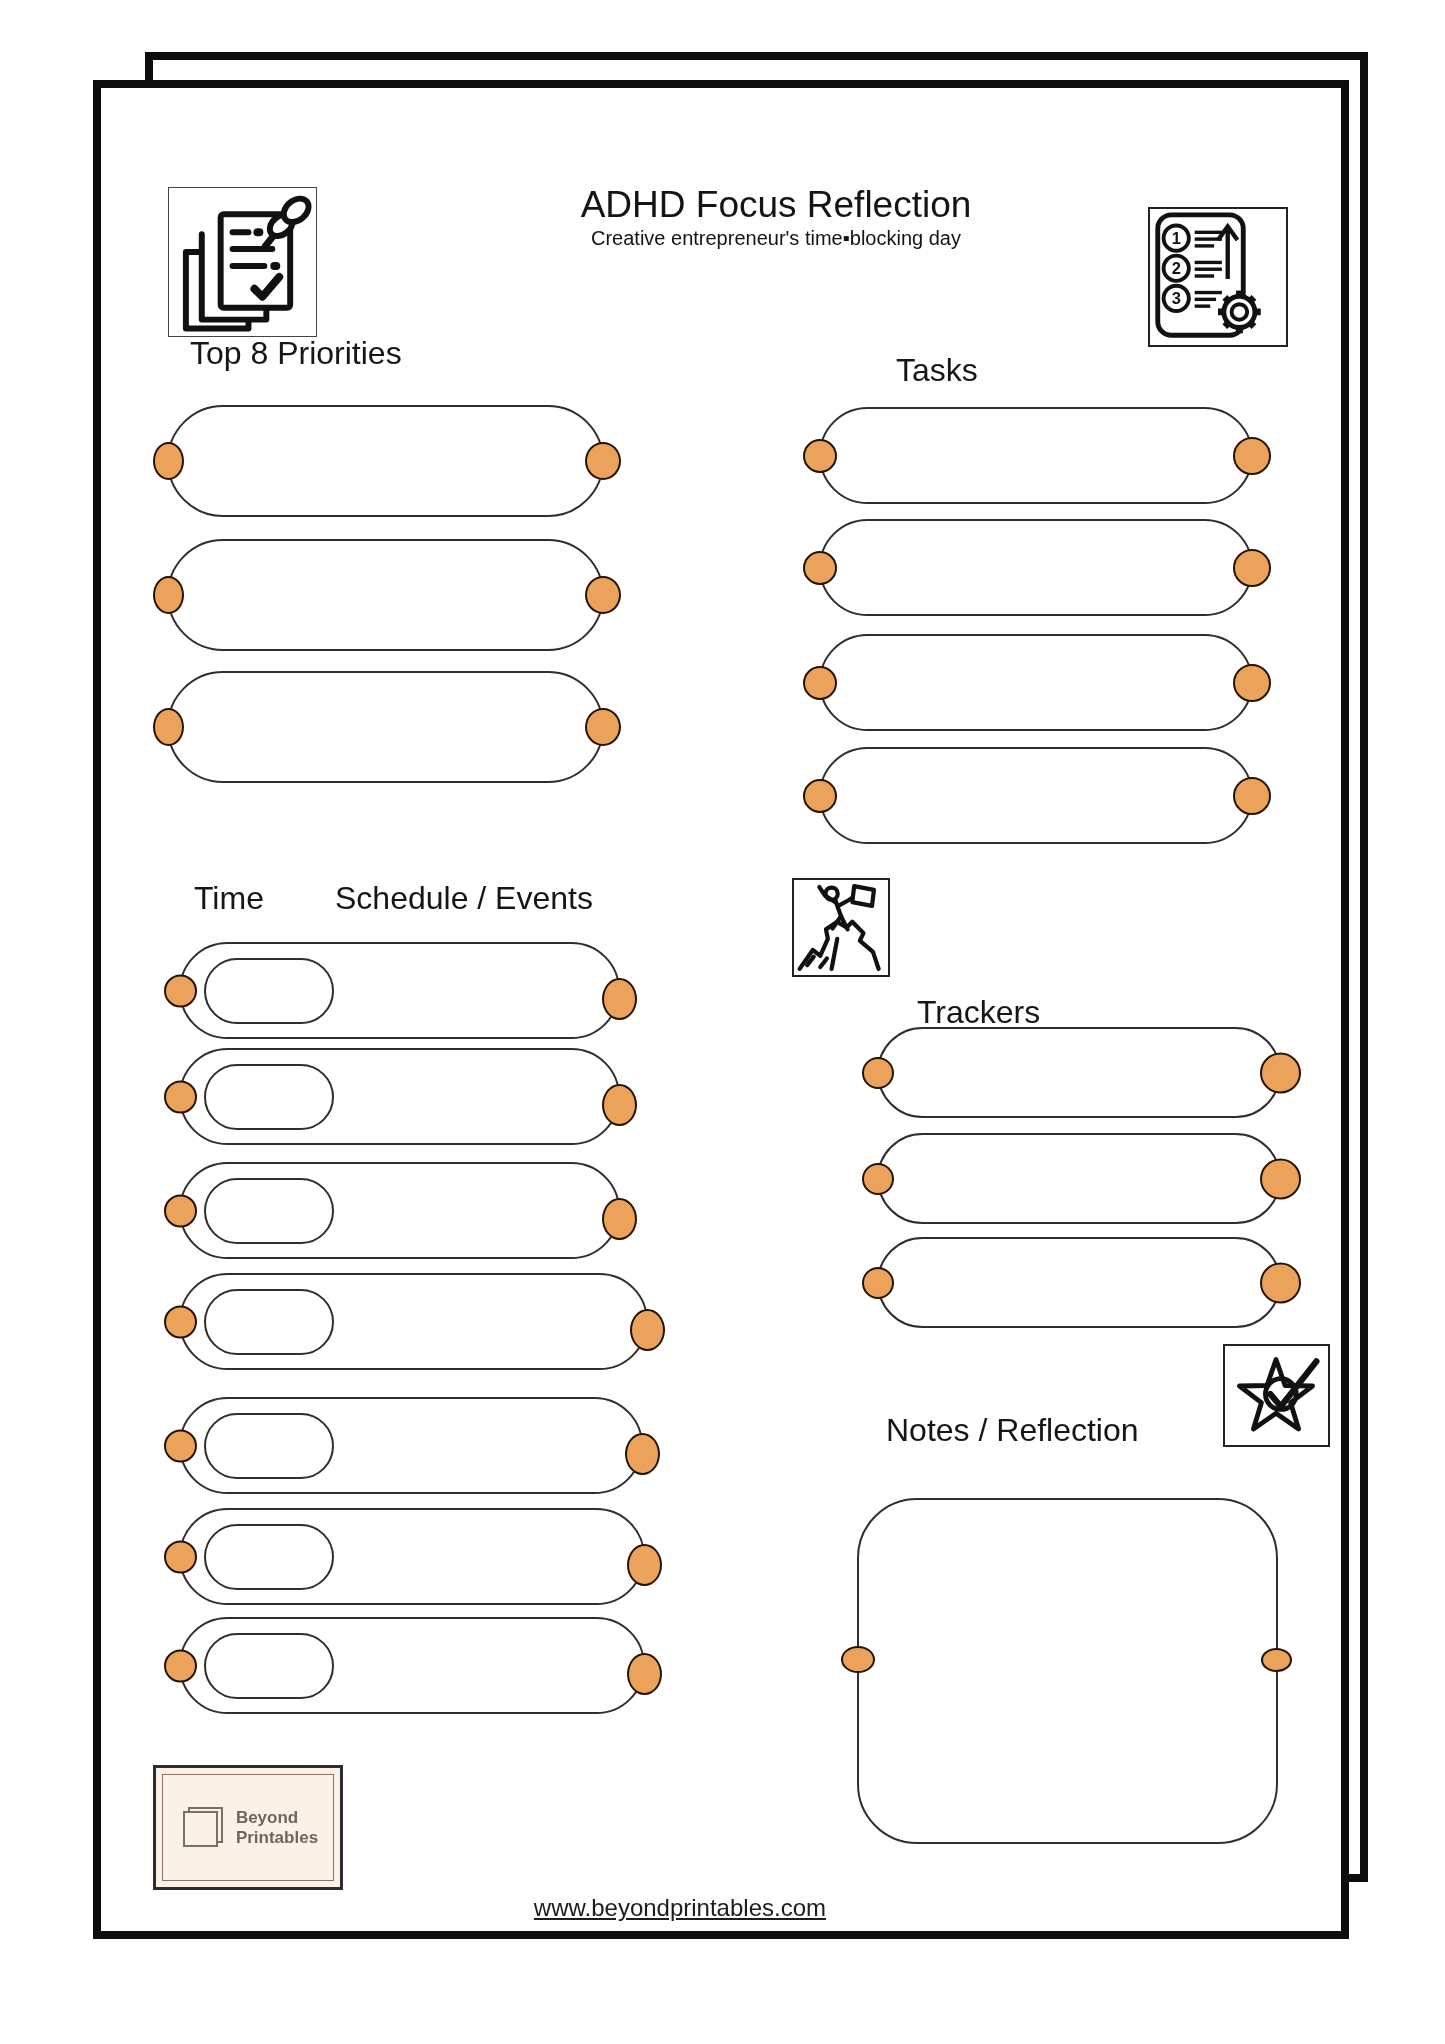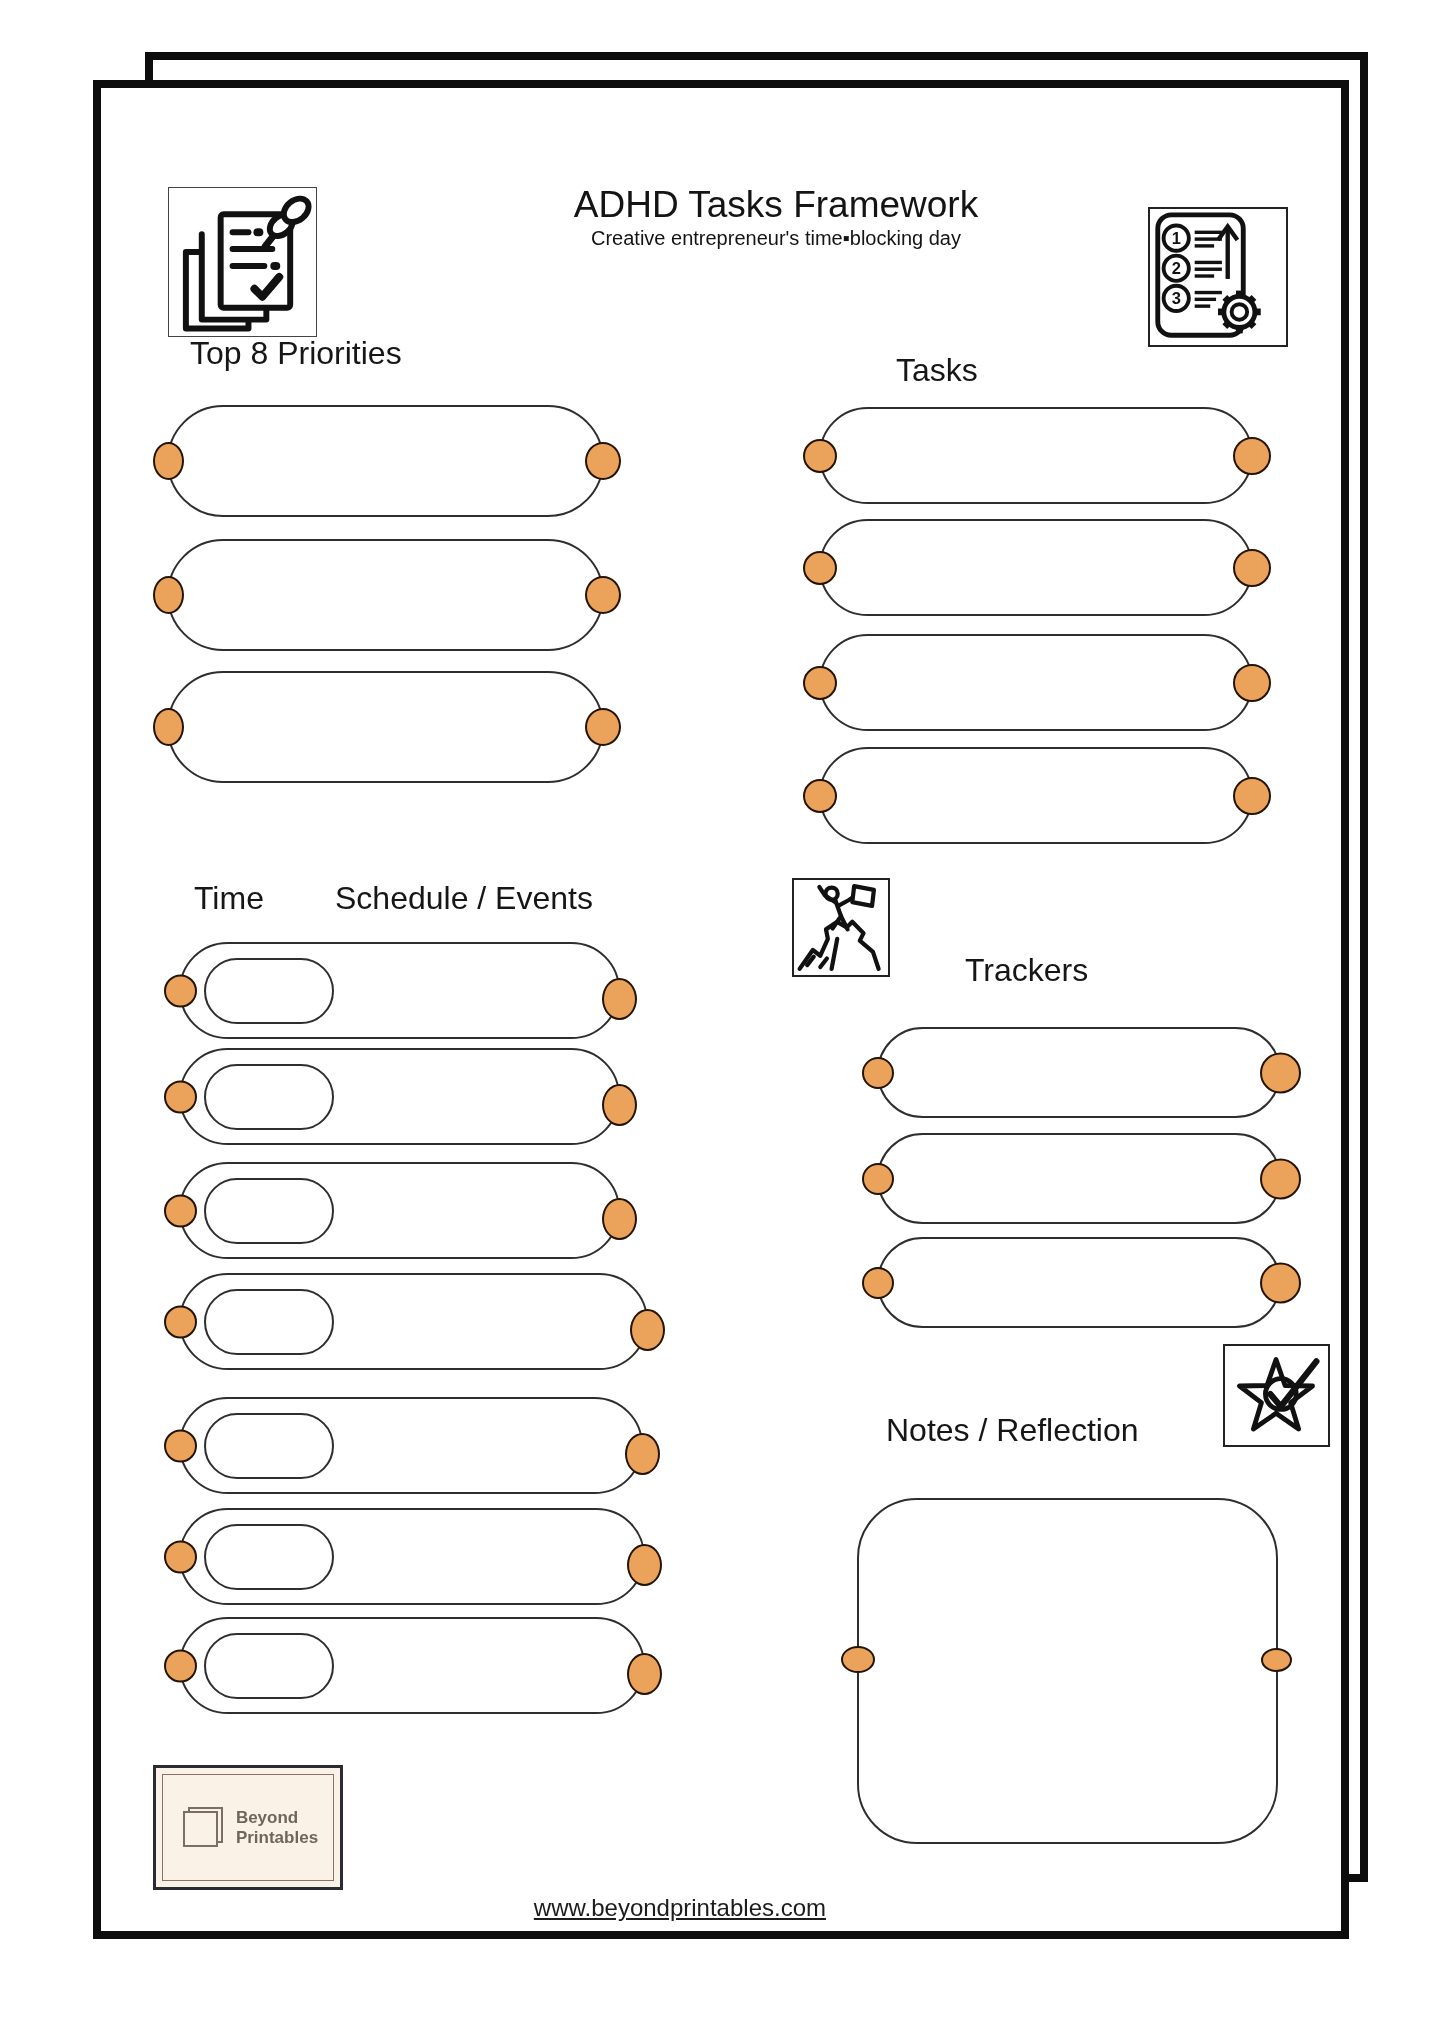--- a/index.html
+++ b/index.html
@@ -74,21 +74,21 @@
       <path d="M64,61 L104,61"></path>
       <path d="M64,78 L96,78"></path>
         <path d="M106,78 L108,78" stroke-width="8"></path>
       <path d="M86,101 L94,109 L111,89" stroke-width="8"></path>
       <path d="M108,44 L97,58" stroke-width="7"></path>
       <ellipse cx="113" cy="37" rx="13" ry="9" transform="rotate(-40 113 37)" fill="#fff"></ellipse>
       <ellipse cx="128" cy="22" rx="14" ry="10" transform="rotate(-40 128 22)" fill="#fff"></ellipse>
     </svg>
   </div>
 
-  <div class="title" style="top:186px;">ADHD Tasks Framework</div>
+  <div class="title" style="top:186px;">ADHD Focus Reflection</div>
   <div class="subtitle" style="top:228px;">Creative entrepreneur's time▪blocking day</div>
 
   <div class="icon-box" style="left:1148px; top:207px; width:140px; height:140px; border:2px solid #222;">
     <svg width="136" height="136" viewBox="0 0 140 140" fill="none" stroke="#111">
       <rect x="8" y="6" width="88" height="124" rx="14" stroke-width="5"></rect>
       <line x1="80" y1="72" x2="80" y2="20" stroke-width="4.5"></line>
       <polyline points="70,32 80,18 90,32" stroke-width="4.5"></polyline>
       <circle cx="27" cy="30" r="13" stroke-width="4"></circle>
       <circle cx="27" cy="61" r="13" stroke-width="4"></circle>
       <circle cx="27" cy="92" r="13" stroke-width="4"></circle>
@@ -116,21 +116,21 @@
       </g>
       <circle cx="92" cy="106" r="16" fill="#fff" stroke-width="5"></circle>
       <circle cx="92" cy="106" r="8" fill="#fff" stroke-width="4"></circle>
     </svg>
   </div>
 
   <div class="heading h-section" style="left:190px; top:337px;">Top 8 Priorities</div>
   <div class="heading h-section" style="left:896px; top:354px;">Tasks</div>
   <div class="heading h-section" style="left:194px; top:882px;">Time</div>
   <div class="heading h-section" style="left:335px; top:882px;">Schedule / Events</div>
-  <div class="heading h-section" style="left:917px; top:954px;margin-left:48px;">Trackers</div>
+  <div class="heading h-section" style="left:917px; top:996px;">Trackers</div>
   <div class="heading h-section" style="left:886px; top:1414px;">Notes / Reflection</div>
 
   <div id="rows">
       <div class="pill" style="left: 167px; top: 405px; width: 437px; height: 112px; border-radius: 56px;">
         <span class="dot" style="width: 31px; height: 38px; top: calc(50% + 0px); transform: translateY(-50%); left: -16.5px;"></span>
         <span class="dot" style="width: 36px; height: 38px; top: calc(50% + 0px); transform: translateY(-50%); right: -19px;"></span>
       </div>
       <div class="pill" style="left: 167px; top: 539px; width: 437px; height: 112px; border-radius: 56px;">
         <span class="dot" style="width: 31px; height: 38px; top: calc(50% + 0px); transform: translateY(-50%); left: -16.5px;"></span>
         <span class="dot" style="width: 36px; height: 38px; top: calc(50% + 0px); transform: translateY(-50%); right: -19px;"></span>

